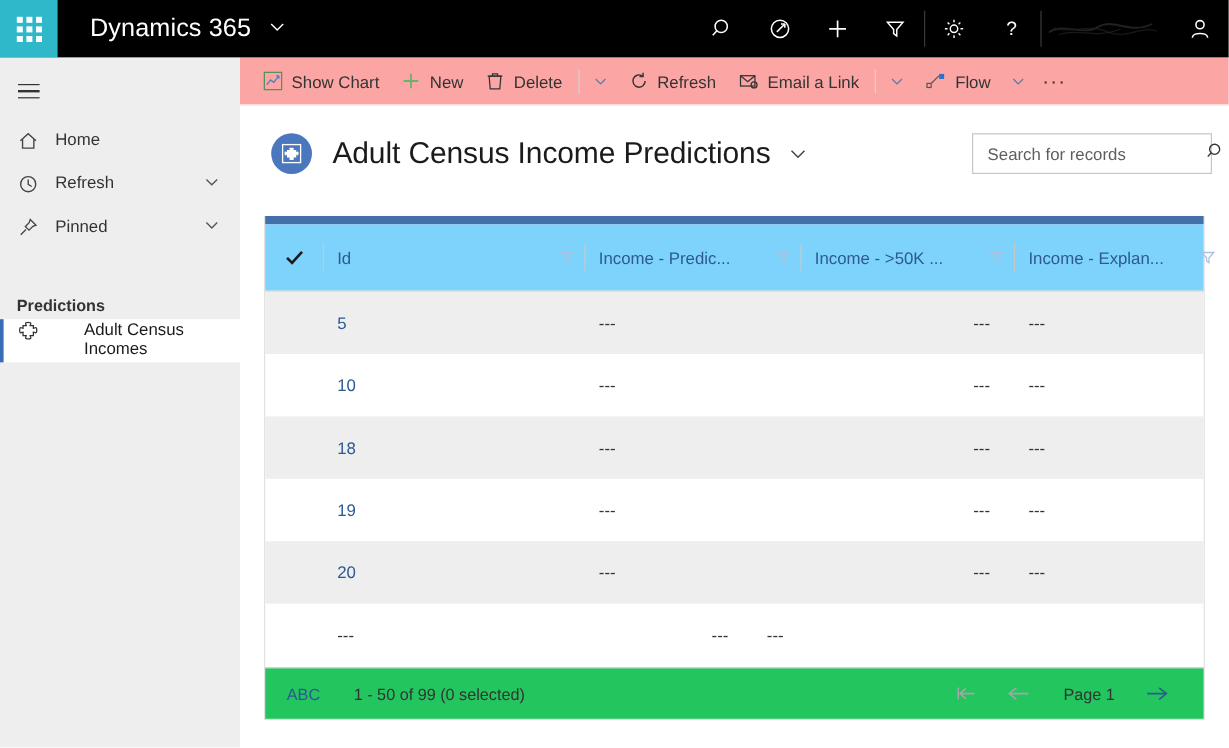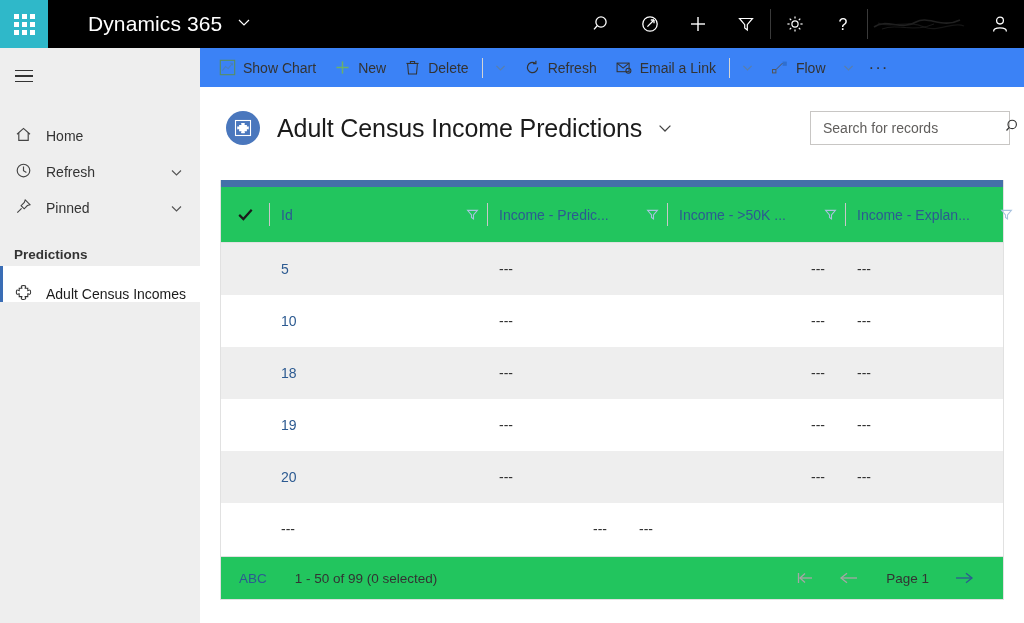--- a/index.html
+++ b/index.html
@@ -21,21 +21,21 @@
     display: flex; align-items: center; justify-content: center;
     cursor: pointer; flex: 0 0 48px;
   }
   .waffle-grid {
     display: grid; grid-template-columns: repeat(3, 5px);
     grid-template-rows: repeat(3, 5px); gap: 3px;
   }
   .waffle-grid i { display: block; width: 5px; height: 5px; background: #ffffff; }
   .brand {
     color: #ffffff; font-size: 21px; font-weight: 400;
-    padding-left: 40px; letter-spacing: .1px; white-space: nowrap;
+    padding-left: 27px; letter-spacing: .1px; white-space: nowrap;
   }
   .brand-chev { margin-left: 14px; display: inline-block; vertical-align: middle; }
   .brand-wrap { display: flex; align-items: center; height: 48px; padding-right: 18px; cursor: pointer; }
   .nav-sep { width: 1px; height: 30px; background: #3a3a3a; }
   .nav-spacer { flex: 1 1 auto; }
   .nav-icons { display: flex; align-items: center; height: 48px; }
   .nav-btn {
     width: 48px; height: 48px; display: flex; align-items: center;
     justify-content: center; cursor: pointer;
   }
@@ -50,46 +50,46 @@
     background: #eeeeee;
   }
   .hamburger {
     width: 48px; height: 40px; display: flex; flex-direction: column;
     justify-content: center; align-items: center; gap: 4px; margin-top: 8px;
     cursor: pointer;
   }
   .hamburger i { width: 18px; height: 1.6px; background: #333333; display: block; }
   .nav-list { margin-top: 12px; }
   .nav-item {
-    height: 36px; display: flex; align-items: flex-end; padding-left: 14px;
+    height: 36px; display: flex; align-items: flex-start; padding-left: 14px;
     cursor: pointer; color: #333333; font-size: 14px; position: relative;
   }
   .nav-item .ico {
     width: 26px; display: flex; align-items: center; justify-content: flex-start;
     flex: 0 0 26px;
   }
   .nav-item .lbl { flex: 1 1 auto; padding-left: 6px; }
   .nav-item .chev { padding-right: 16px; display: flex; align-items: center; }
   .group-title {
     font-size: 13.5px; font-weight: 700; color: #333333;
     padding: 0 16px 0 14px; margin-top: 26px; height: 24px;
     display: flex; align-items: center;
   }
   .nav-item.selected {
-    background: #ffffff; font-weight: 400; color: #1b1b1b;
+    background: #ffffff; font-weight: 400; color: #1b1b1b; gap: 24px;
   }
   .nav-item.selected::before {
     content: ""; position: absolute; left: 0; top: 0; bottom: 0;
     width: 3px; background: #3a6db5;
   }
 
   
   .cmdbar {
     position: absolute; top: 48px; left: 200px; width: 824px; height: 40px;
-    background: #3b82f6; display: flex; align-items: center; padding-left: 10px;
+    background: #fca5a5; display: flex; align-items: center; padding-left: 10px;
     border-bottom: 1px solid #ffffff;
   }
   .cmd {
     display: flex; align-items: center; height: 40px; padding: 0 9px;
     font-size: 14px; color: #333333; cursor: pointer; white-space: nowrap;
   }
   .cmd .ci { display: flex; align-items: center; margin-right: 7px; }
   .cmd-chev {
     display: flex; align-items: center; justify-content: center;
     width: 28px; height: 40px; cursor: pointer;
@@ -128,21 +128,21 @@
 
   
   .grid-wrap {
     position: absolute; top: 180px; left: 220px; width: 784px; height: 420px;
     background: #ffffff; border: 1px solid #e1e1e1; border-top: none;
     box-shadow: 0 0 0 0 transparent;
   }
   .grid-accent { height: 7px; background: #4470a8; width: 100%; }
   .grid-head {
     display: flex; height: 56px; align-items: stretch;
-    border-bottom: 1px solid #e1e1e1; background: #22c55e;
+    border-bottom: 1px solid #e1e1e1; background: #7dd3fc;
   }
   .col-check {
     width: 48px; flex: 0 0 48px; display: flex; align-items: center;
     justify-content: center; cursor: pointer;
   }
   .col {
     display: flex; align-items: center; position: relative; cursor: pointer;
     font-size: 14px; color: #2c5a91; padding-left: 12px;
   }
   .col .ctext {

